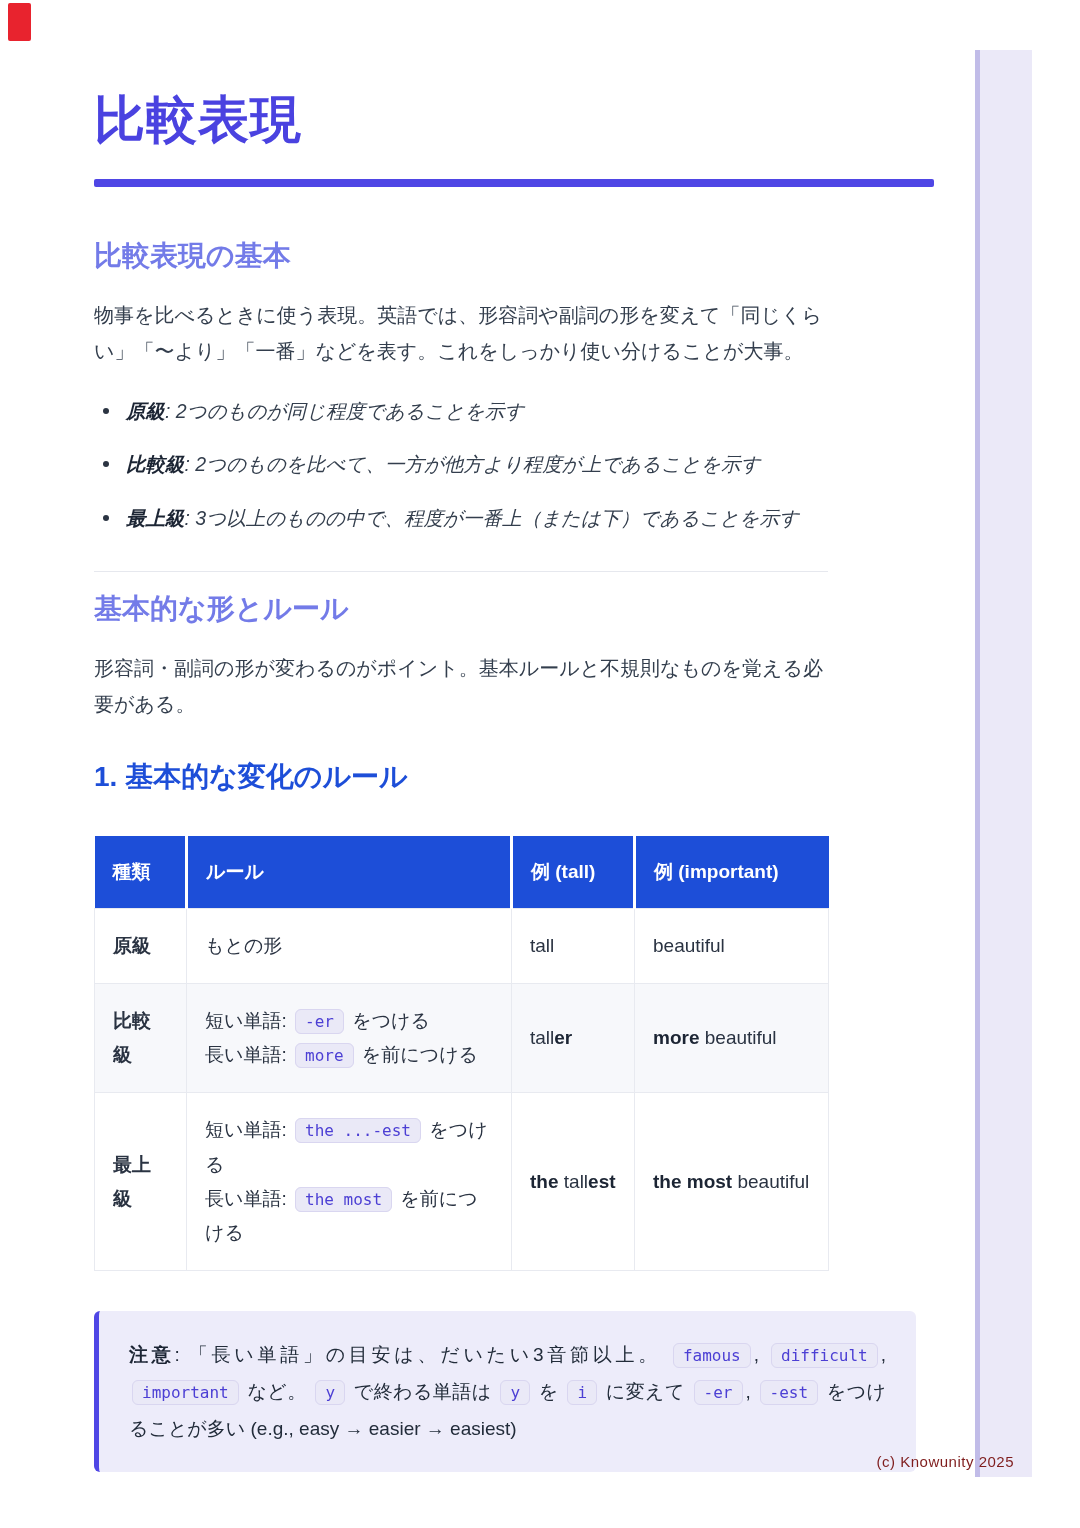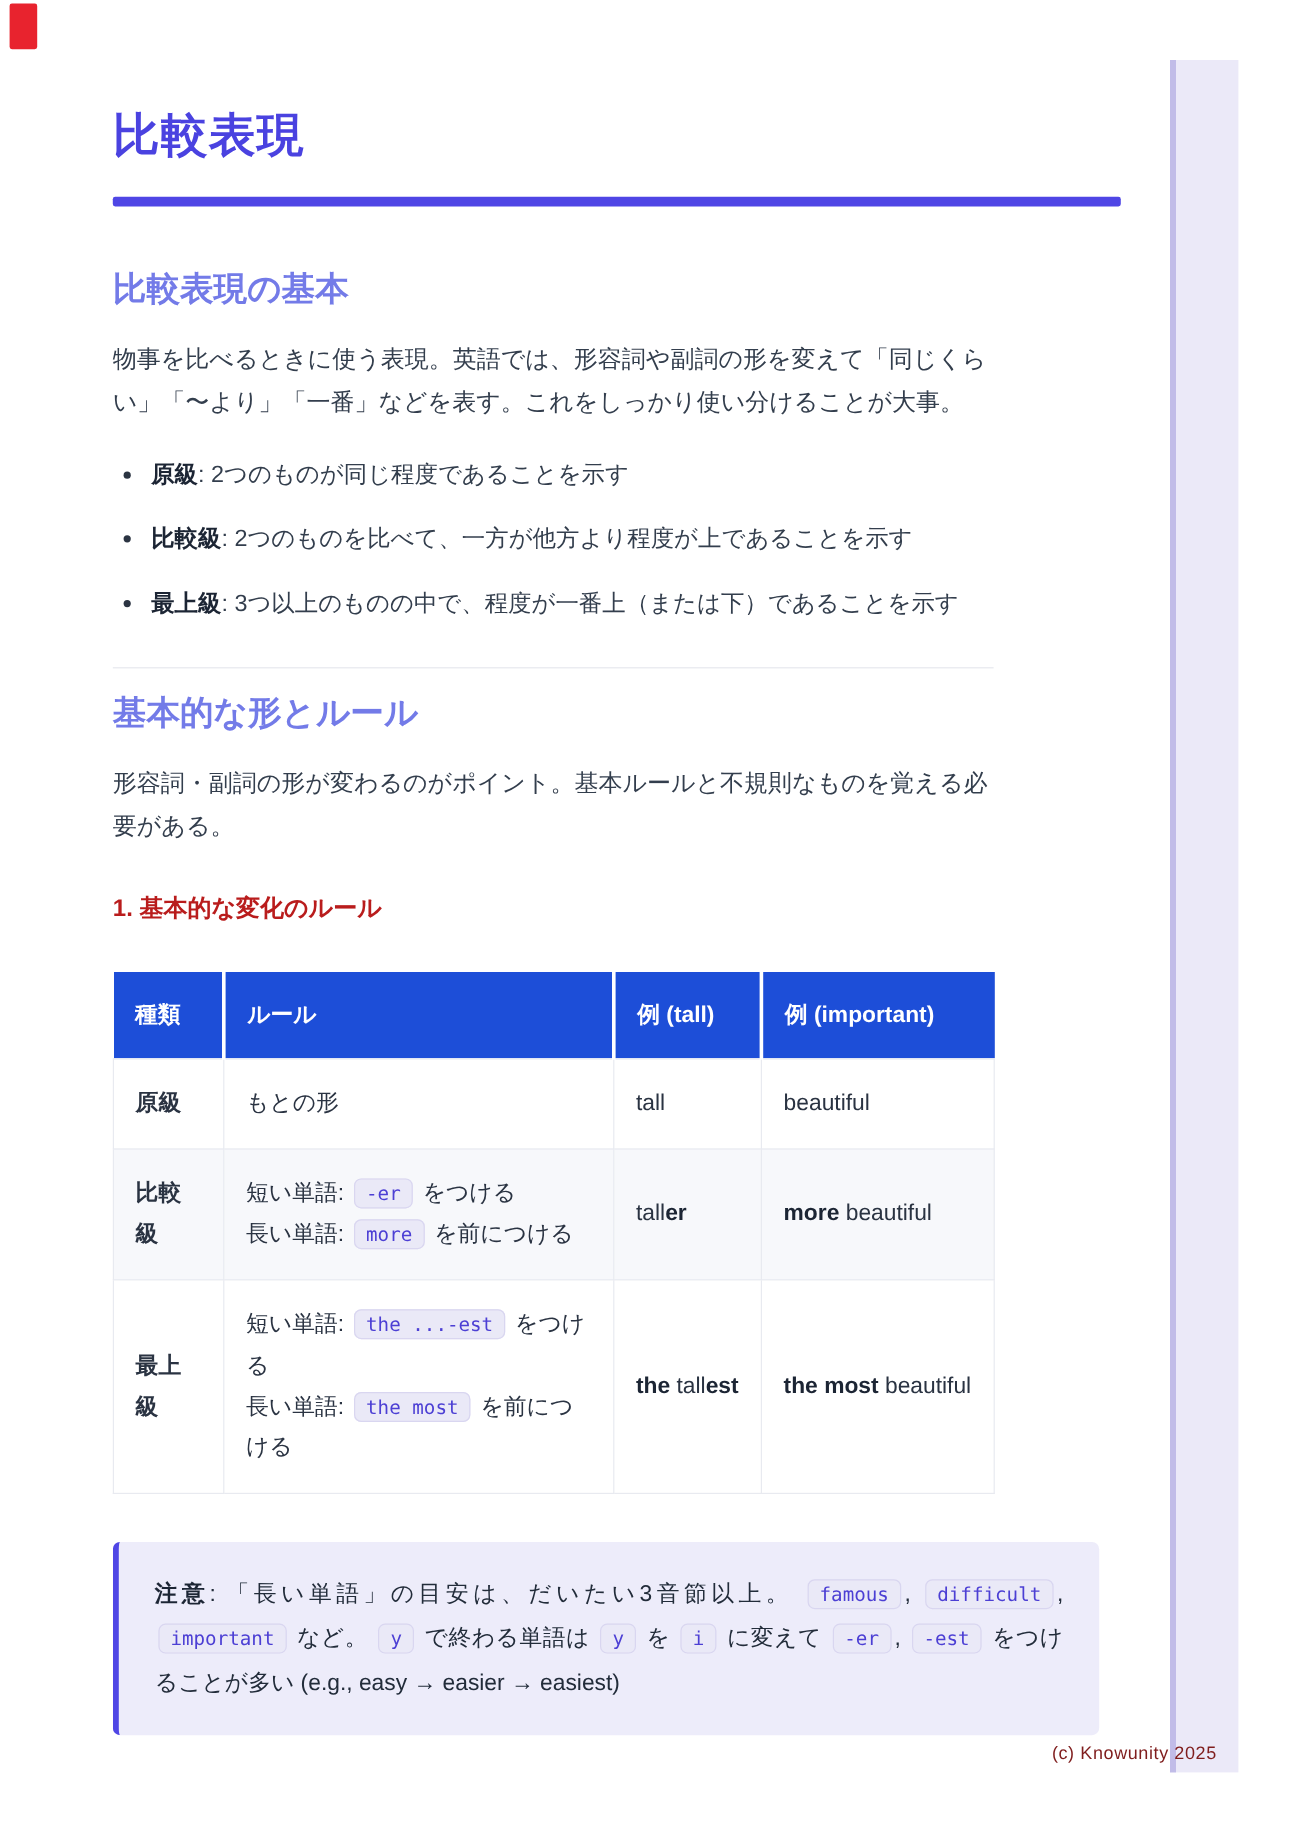--- a/index.html
+++ b/index.html
@@ -24,51 +24,51 @@
   }
   .copyright {
     position:absolute; top:1453px; right:66px;
     font-size:15px; color:#7f1d1d; letter-spacing:0.5px;
     z-index:2;
   }
   .content { position:absolute; left:94px; top:0; width:840px; }
 
   h1.page-title {
     margin-top:86px;
-    font-size:39px; font-weight:800; letter-spacing:1px;
+    font-size:51px; font-weight:800; letter-spacing:1px;
     color:#4a42e0;
   }
   .title-rule {
     margin-top:24px; width:840px; height:8px;
     background:#4f46e5; border-radius:2px;
   }
   h2.section-heading {
     font-size:28px; font-weight:700; color:#737be8;
   }
   .mt-h2a { margin-top:50px; }
   .mt-h2b { margin-top:18px; }
   p.body-text {
     width:734px; margin-top:22px;
     font-size:20px; line-height:1.8; color:#333e4d;
   }
   ul.bullets { margin-top:28px; width:734px; list-style:none; }
   ul.bullets li {
     position:relative; padding-left:32px; margin-bottom:24px;
-    font-size:19.5px; line-height:1.5; color:#333e4d;
+    font-size:19.5px; line-height:1.5; color:#333e4d;font-style:italic;
   }
   ul.bullets li .dot {
     position:absolute; left:9px; top:11px;
     width:6px; height:6px; border-radius:50%; background:#2b3442;
   }
   ul.bullets li .term { font-weight:700; color:#1c2534; }
   hr.divider {
     margin-top:38px; width:734px;
     border:none; border-top:1px solid #e6e8ee;
   }
-  h3.sub-heading { font-size:20px; font-weight:700; color:#b91c1c; }
+  h3.sub-heading { font-size:28px; font-weight:700; color:#1d4ed8; }
   .mt-h3a { margin-top:36px; }
 
   table.rules-table {
     margin-top:40px; width:734px;
     border-collapse:collapse; table-layout:fixed;
   }
   table.rules-table col.c1 { width:92px; }
   table.rules-table col.c2 { width:325px; }
   table.rules-table col.c3 { width:123px; }
   table.rules-table col.c4 { width:194px; }

